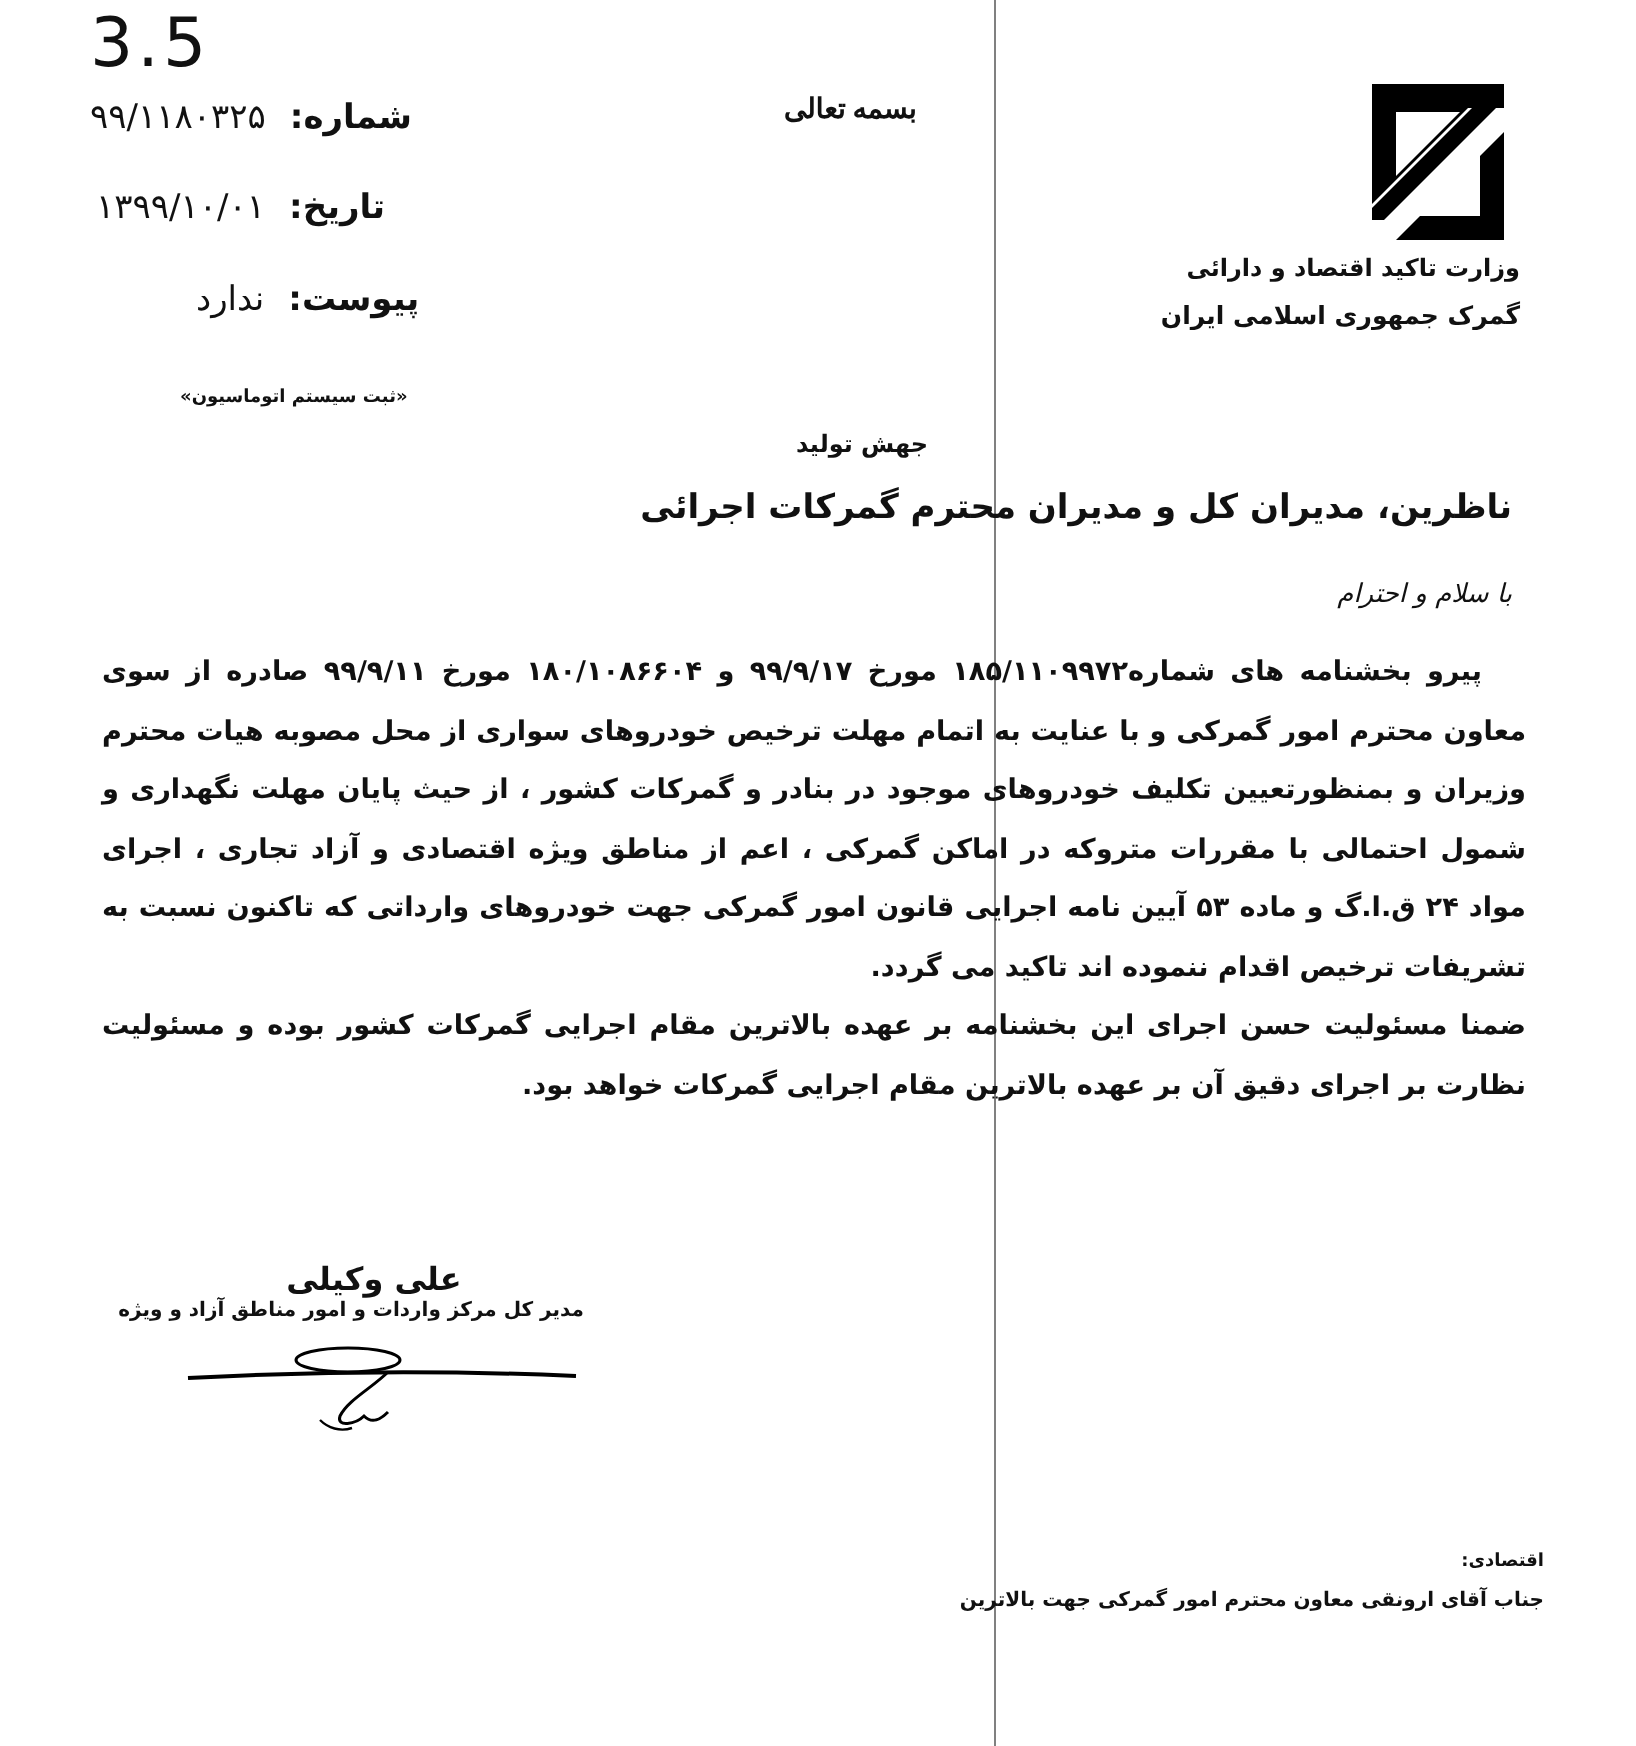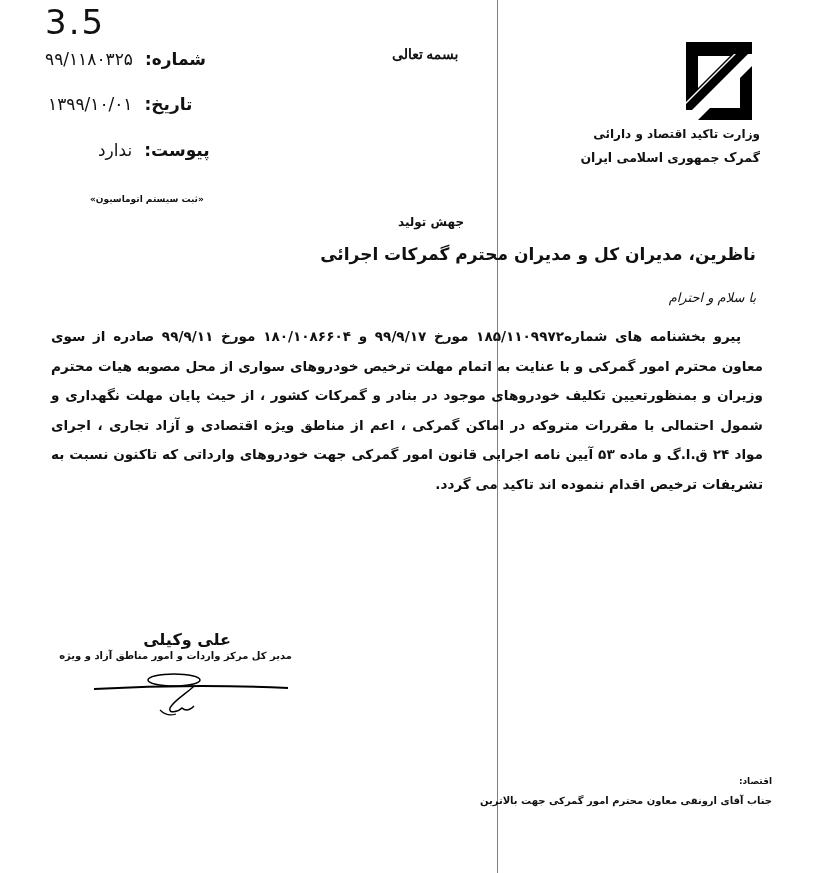--- a/index.html
+++ b/index.html
@@ -71,27 +71,28 @@
   <polygon points="18,16 50,16 18,48" fill="#fff"></polygon>
 </svg>
 <div class="abs org" style="top:127px;">وزارت تاکید اقتصاد و دارائی</div>
 <div class="abs org" style="top:150px; font-size:12.5px;">گمرک جمهوری اسلامی ایران</div>
 
 <div class="abs addressee">ناظرین، مدیران کل و مدیران محترم گمرکات اجرائی</div>
 <div class="abs greeting">با سلام و احترام</div>
 
 <div class="body-text">
   <p class="indent">پیرو بخشنامه های شماره۱۸۵/۱۱۰۹۹۷۲ مورخ ۹۹/۹/۱۷ و ۱۸۰/۱۰۸۶۶۰۴ مورخ ۹۹/۹/۱۱ صادره از سوی معاون محترم امور گمرکی و با عنایت به اتمام مهلت ترخیص خودروهای سواری از محل مصوبه هیات محترم وزیران و بمنظورتعیین تکلیف خودروهای موجود در بنادر و گمرکات کشور ، از حیث پایان مهلت نگهداری و شمول احتمالی با مقررات متروکه در اماکن گمرکی ، اعم از مناطق ویژه اقتصادی و آزاد تجاری ، اجرای مواد ۲۴ ق.ا.گ و ماده ۵۳ آیین نامه اجرایی قانون امور گمرکی جهت خودروهای وارداتی که تاکنون نسبت به تشریفات ترخیص اقدام ننموده اند تاکید می گردد.</p>
+  <p>ضمنا مسئولیت حسن اجرای این بخشنامه بر عهده بالاترین مقام اجرایی گمرکات کشور بوده و مسئولیت نظارت بر اجرای دقیق آن بر عهده بالاترین مقام اجرایی گمرکات خواهد بود.</p>
 </div>
 
 <div class="abs sig-block">
   <div class="sig-name">علی وکیلی</div>
   <div class="sig-title">مدیر کل مرکز واردات و امور مناطق آزاد و ویژه</div>
 </div>
 <svg class="abs signature" viewBox="0 0 200 50">
   <path d="M4,17 C60,14 130,13 198,16" stroke="#000" stroke-width="2" fill="none"></path>
   <ellipse cx="84" cy="8" rx="26" ry="6" stroke="#000" stroke-width="1.5" fill="none"></ellipse>
   <path d="M104,14 C96,22 84,28 80,36 C78,42 88,40 92,36 C96,40 100,38 104,34" stroke="#000" stroke-width="1.5" fill="none"></path>
   <path d="M70,38 C74,42 80,44 86,42" stroke="#000" stroke-width="1.2" fill="none"></path>
 </svg>
 
-<div class="abs cc-label">اقتصاد:</div>
+<div class="abs cc-label">اقتصادی:</div>
 <div class="abs cc-line">جناب آقای ارونقی معاون محترم امور گمرکی جهت بالاترین</div>
 
 </body></html>

